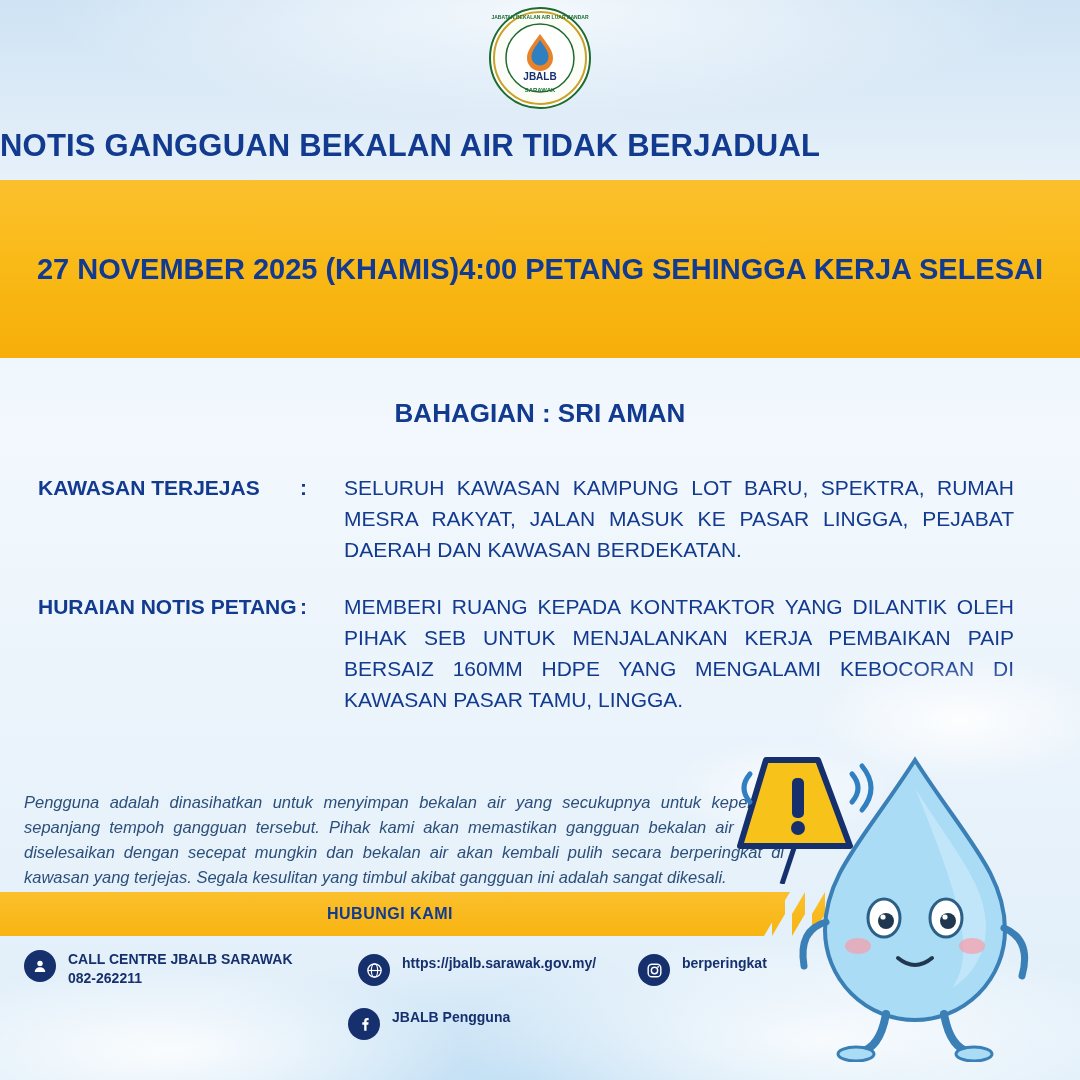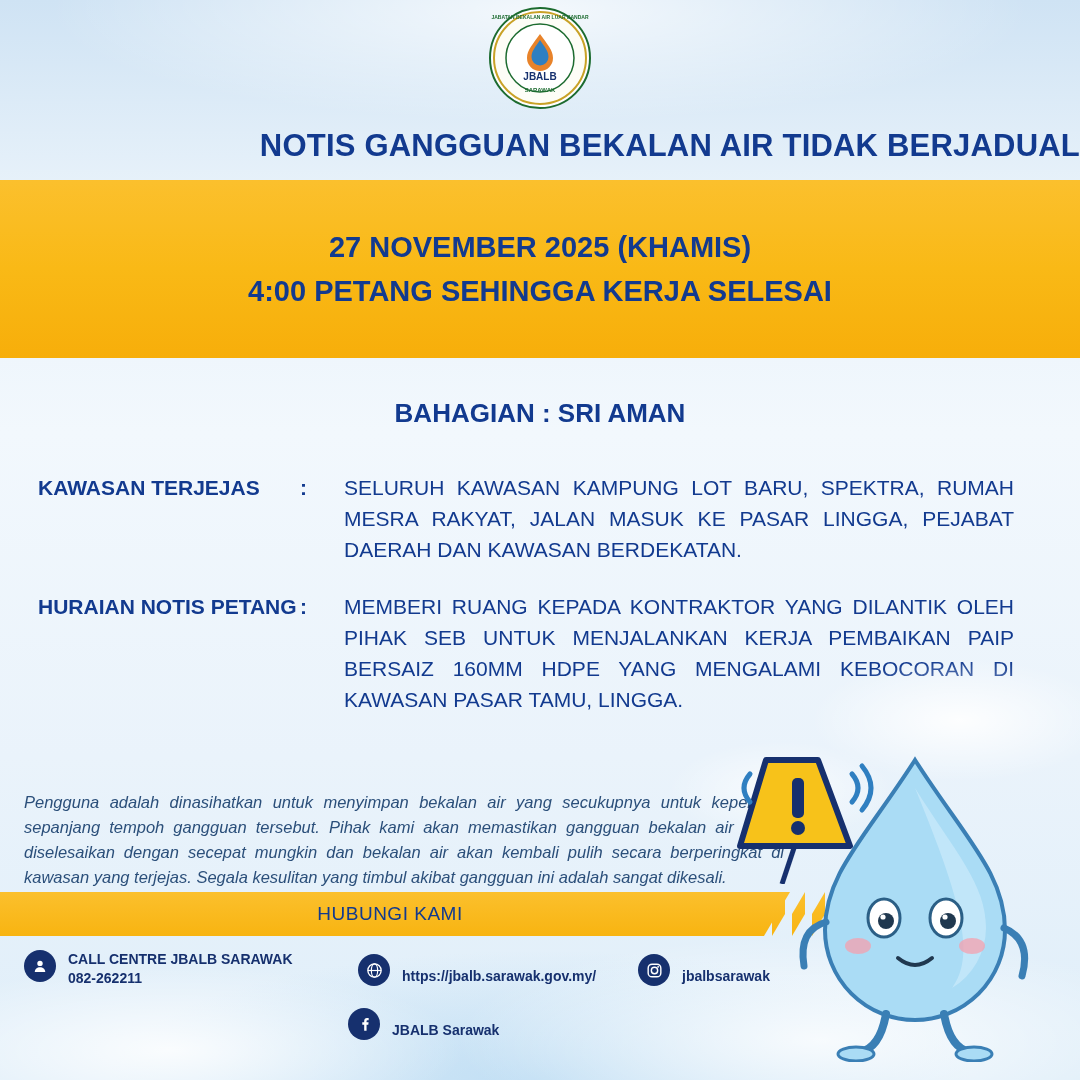--- a/index.html
+++ b/index.html
@@ -39,30 +39,30 @@
 
   
   .logo-wrap {
     position: absolute; left: 50%; top: 6px; transform: translateX(-50%);
     width: 104px; height: 104px;
   }
 
   
   .main-title {
     position: absolute; left: 0; top: 128px; width: 1080px;
-    text-align: right;
+    text-align: left;
     color: #123a8f;
     font-size: 31px; font-weight: bold; letter-spacing: 0.2px;
   }
 
   
   .yellow-band {
     position: absolute; left: 0; top: 180px; width: 1080px; height: 178px;
     background: linear-gradient(180deg, #fbc02d 0%, #f9b916 50%, #f7ae0a 100%);
-    display: flex; flex-direction: column; justify-content: center; 
+    display: flex; flex-direction: row; justify-content: center; align-items: center;
   }
   .band-line {
     color: #123a8f; font-weight: bold; font-size: 29px; line-height: 44px;
     text-align: center;
   }
 
   
   .divrow {
     position: absolute; top: 398px; left: 0; width: 1080px;
     display: flex; justify-content: center; 
@@ -98,35 +98,35 @@
   .contact-banner {
     position: absolute; left: 0; top: 892px; width: 1080px; height: 44px;
   }
   .contact-banner .bar {
     position: absolute; left: 0; top: 0; width: 790px; height: 44px;
     background: linear-gradient(180deg, #fbc02d 0%, #f8b411 100%);
     clip-path: polygon(0 0, 100% 0, calc(100% - 26px) 100%, 0 100%);
     display: flex; align-items: center; justify-content: center;
   }
   .contact-banner .bar span {
-    color: #123a8f; font-weight: normal; font-size: 19px; letter-spacing: 0.5px;
+    color: #123a8f; font-weight: bold; font-size: 16px; letter-spacing: 0.5px;
     padding-right: 10px;
   }
   .slash {
     position: absolute; top: 0; height: 44px; width: 13px;
     background: linear-gradient(180deg, #fbc02d 0%, #f8b411 100%);
     clip-path: polygon(26px 0, 100% 0, calc(100% - 26px) 100%, 0 100%);
   }
   .s1 { left: 772px; }
   .s2 { left: 792px; }
   .s3 { left: 812px; }
 
   
   .contacts { position: absolute; left: 0; top: 946px; width: 1080px; height: 120px; }
-  .contact-item { position: absolute; display: flex; align-items: flex-end; gap: 12px; }
+  .contact-item { position: absolute; display: flex; align-items: flex-start; gap: 12px; }
   .circ {
     width: 32px; height: 32px; border-radius: 50%;
     background: #16306e; display: flex; align-items: center; justify-content: center;
     flex: 0 0 32px;
   }
   .circ svg { display: block; }
   .ctext { color: #16306e; font-size: 14px; font-weight: bold; line-height: 19px; }
   .c-call { left: 24px; top: 4px; align-items: flex-start; }
   .c-web  { left: 358px; top: 8px; }
   .c-ig   { left: 638px; top: 8px; }
@@ -221,30 +221,30 @@
     </div>
 
     <div class="contact-item c-ig">
       <div class="circ">
         <svg viewBox="0 0 24 24" width="19" height="19" aria-hidden="true">
           <rect x="4" y="4" width="16" height="16" rx="5" fill="none" stroke="#ffffff" stroke-width="1.8"></rect>
           <circle cx="12" cy="12" r="4" fill="none" stroke="#ffffff" stroke-width="1.8"></circle>
           <circle cx="16.6" cy="7.4" r="1.2" fill="#ffffff"></circle>
         </svg>
       </div>
-      <div class="ctext">jbalbsarawak</div>
+      <div class="ctext">berperingkat</div>
     </div>
 
     <div class="contact-item c-fb">
       <div class="circ">
         <svg viewBox="0 0 24 24" width="19" height="19" aria-hidden="true">
           <path d="M14.6 12.2h2.2l.35-2.9h-2.55V7.9c0-.85.25-1.4 1.45-1.4h1.2V3.9c-.2-.03-1.1-.1-2.1-.1-2.1 0-3.55 1.3-3.55 3.7v1.8H9.2v2.9h2.4V20h3z" fill="#ffffff"></path>
         </svg>
       </div>
-      <div class="ctext">JBALB Sarawak</div>
+      <div class="ctext">JBALB Pengguna</div>
     </div>
   </div>
 
   <div class="warning">
     <svg viewBox="0 0 150 140" width="150" height="140" aria-hidden="true">
       <path d="M18 14 L70 14 L102 100 L-8 100 Z" transform="translate(14,2)" fill="#f7c21a" stroke="#16306e" stroke-width="6" stroke-linejoin="round"></path>
       <rect x="58" y="34" width="12" height="40" rx="5" fill="#16306e"></rect>
       <circle cx="64" cy="84" r="7" fill="#16306e"></circle>
       <line x1="60" y1="104" x2="48" y2="140" stroke="#16306e" stroke-width="5"></line>
       <path d="M118 30 q12 14 0 28" fill="none" stroke="#2f7fc1" stroke-width="5" stroke-linecap="round"></path>

